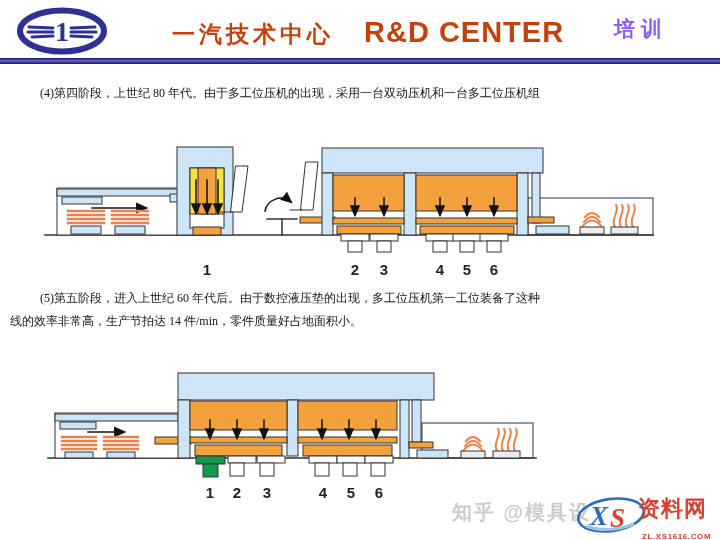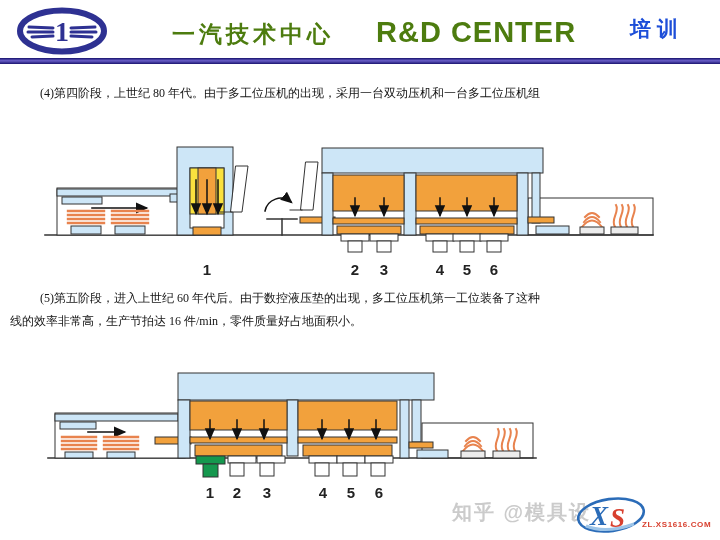--- a/index.html
+++ b/index.html
@@ -5,24 +5,24 @@
   html,body{margin:0;padding:0;}
   body{
     width:720px;height:540px;position:relative;background:#ffffff;overflow:hidden;
     font-family:"Liberation Sans","DejaVu Sans",sans-serif;
   }
   .slide{position:absolute;inset:0;background:#fff;}
 
   
   .header{position:absolute;left:0;top:0;width:720px;height:58px;background:#fff;}
   .faw-logo{position:absolute;left:16px;top:7px;}
-  .title-row{position:absolute;left:172px;top:16px;display:flex;align-items:baseline;gap:42px;color:#4d7c0f;white-space:nowrap;}
+  .title-row{position:absolute;left:172px;top:16px;display:flex;align-items:baseline;gap:30px;color:#c2410c;white-space:nowrap;}
   .title-cn{font-size:23px;font-weight:bold;letter-spacing:4px;}
   .title-en{font-size:29px;font-weight:bold;letter-spacing:1px;}
-  .badge{position:absolute;right:36px;top:15px;font-size:21px;font-weight:bold;color:#1d4ed8;letter-spacing:6px;}
+  .badge{position:absolute;right:52px;top:15px;font-size:21px;font-weight:bold;color:#8b5cf6;letter-spacing:6px;}
   .header-rule{position:absolute;left:0;top:58px;width:720px;height:6px;
     background:linear-gradient(180deg,#14106a 0%,#6a5fc8 45%,#1a1470 100%);}
 
   
   .para{position:absolute;left:10px;width:702px;color:#141414;
     font-family:"Liberation Serif","DejaVu Serif",serif;font-size:12px;line-height:23px;}
   .para .line{white-space:nowrap;}
   .para .line.first{text-indent:30px;}
   #para-stage4{top:82px;}
   #para-stage5{top:287px;}
@@ -32,21 +32,21 @@
   .station-label{
     position:absolute;width:14px;text-align:center;font-size:15px;font-weight:600;color:#222;
     font-family:"Liberation Sans","DejaVu Sans",sans-serif;
   }
 
   
   .wm-text{position:absolute;left:452px;top:499px;font-size:20px;color:#cbcbcb;letter-spacing:2px;font-weight:bold;}
   .wm-logo{position:absolute;left:576px;top:492px;width:144px;height:44px;}
   .wm-oval{position:absolute;left:0;top:2px;}
   .wm-site{position:absolute;left:62px;top:2px;font-size:22px;font-weight:bold;color:#d8402f;letter-spacing:1px;white-space:nowrap;}
-  .wm-url{position:absolute;left:66px;top:28px;font-size:8px;font-weight:bold;color:#d8402f;letter-spacing:0.6px;white-space:nowrap;}
+  .wm-url{position:absolute;left:66px;top:40px;font-size:8px;font-weight:bold;color:#d8402f;letter-spacing:0.6px;white-space:nowrap;}
 </style>
 </head>
 <body>
 
 <div class="slide">
 
   <div class="header">
     <svg class="faw-logo" width="92" height="48" viewBox="0 0 92 48">
       <ellipse cx="46" cy="24" rx="42" ry="20.5" fill="#ffffff" stroke="#2e3192" stroke-width="6"></ellipse>
       <g stroke="#2e3192" stroke-width="3" stroke-linecap="round">
@@ -66,21 +66,21 @@
     <div class="badge">培训</div>
   </div>
   <div class="header-rule"></div>
 
   <div class="para" id="para-stage4">
     <div class="line first">(4)第四阶段，上世纪 80 年代。由于多工位压机的出现，采用一台双动压机和一台多工位压机组</div>
   </div>
 
   <div class="para" id="para-stage5">
     <div class="line first">(5)第五阶段，进入上世纪 60 年代后。由于数控液压垫的出现，多工位压机第一工位装备了这种</div>
-    <div class="line">线的效率非常高，生产节拍达 16 件/min，零件质量好占地面积小。</div>
+    <div class="line">线的效率非常高，生产节拍达 14 件/min，零件质量好占地面积小。</div>
   </div>
 
   <svg class="diagrams" viewBox="0 0 720 540">
     <defs>
       <marker id="arr" markerWidth="9" markerHeight="8" refX="6.5" refY="3.5" orient="auto">
         <path d="M0,0 L8,3.5 L0,7 z" fill="#111"></path>
       </marker>
     </defs>
 
     <g stroke-linecap="square">
@@ -292,16 +292,17 @@
   <span class="station-label" style="left:372px;top:484px;">6</span>
 
   <div class="wm-text">知乎 @模具设</div>
   <div class="wm-logo">
     <svg class="wm-oval" width="72" height="42" viewBox="0 0 72 42">
       <ellipse cx="35" cy="21" rx="33" ry="16" fill="none" stroke="#2b6cb8" stroke-width="2.6" transform="rotate(-8 35 21)"></ellipse>
       <path d="M10,32 Q30,40 58,30" fill="none" stroke="#9cc4e8" stroke-width="3"></path>
       <text x="14" y="31" font-size="27" font-style="italic" font-weight="bold" fill="#2b6cb8" font-family="Liberation Serif, serif">X</text>
       <text x="34" y="33" font-size="27" font-style="italic" font-weight="bold" fill="#d8402f" font-family="Liberation Serif, serif">S</text>
     </svg>
+    <span class="wm-site">资料网</span>
     <span class="wm-url">ZL.XS1616.COM</span>
   </div>
 
 </div>
 
 </body></html>

